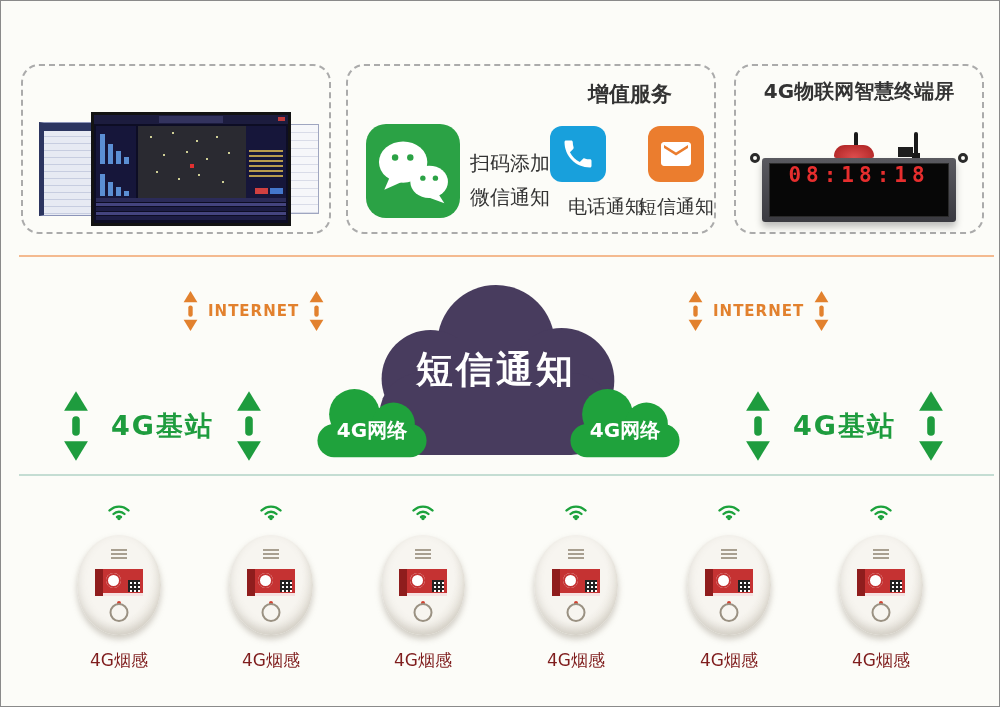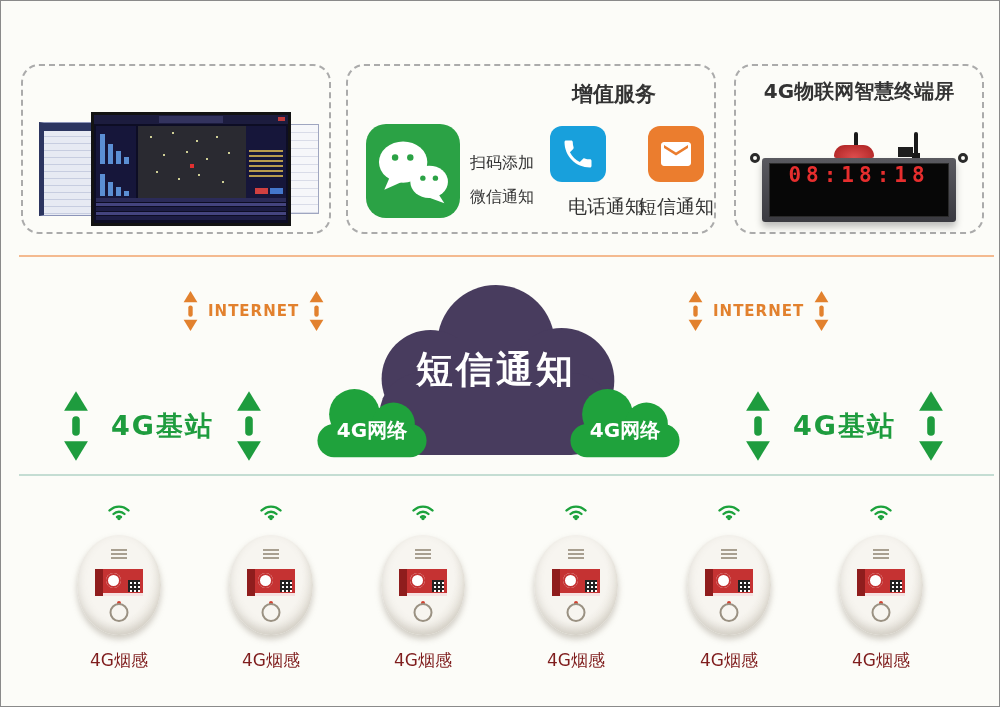--- a/index.html
+++ b/index.html
@@ -53,21 +53,21 @@
   .led-panel { position:absolute; left:12px; top:30px; width:194px; height:64px;
     background:linear-gradient(#5A5A60,#3A3A40); border-radius:3px; box-shadow:0 5px 7px rgba(0,0,0,.25); }
   .led-screen { position:absolute; left:7px; right:7px; top:5px; bottom:5px; background:#070707;
     border:1px solid #2A2A2A; text-align:center; overflow:hidden; }
   .led-l1 { font-size:18px; font-weight:bold; color:#E62E2E; letter-spacing:2px; margin-top:3px; }
   .led-l2 { font-size:21px; font-weight:bold; color:#E62E2E; letter-spacing:5px;
     font-family:"DejaVu Sans Mono","Liberation Mono",monospace; line-height:1.1; }
 
   
   .icon-tile { position:absolute; border-radius:12px; display:flex; align-items:center; justify-content:center; }
-  .note { position:absolute; font-size:16px; color:#333; line-height:34px; white-space:nowrap; }
+  .note { position:absolute; font-size:20px; color:#333; line-height:34px; white-space:nowrap; }
   .small-label { position:absolute; font-size:19px; color:#333; white-space:nowrap; }
 
   
   .divider { position:absolute; left:18px; width:975px; height:2px; }
 
   
   .net-group { position:absolute; display:flex; align-items:center; }
   .internet-text { font-size:15px; font-weight:bold; color:#E2812E; letter-spacing:1px; margin:0 10px; }
   .station-text { font-size:27px; font-weight:bold; color:#1E9C3E; letter-spacing:2px; margin:0 22px; }
   .cloud { position:absolute; }
@@ -158,21 +158,21 @@
             <i style="background:#44447E;"></i>
           <i style="background:#1D1D44;"></i>
             <i style="background:#44447E;"></i>
           <i style="background:#1D1D44;"></i>
         </div>
       </div>
     </div>
   </div>
 
   <div class="dash-box" style="left:345px; top:63px; width:370px; height:170px;">
-    <div class="box-title" style="left:224px; top:14px; font-size:21px;">增值服务</div>
+    <div class="box-title" style="left:240px; top:14px; font-size:21px;">增值服务</div>
 
     <div class="icon-tile" style="left:18px; top:58px; width:94px; height:94px; border-radius:20px; background:#2BA245;">
       <svg width="86" height="86" viewBox="0 0 96 96">
         <ellipse cx="37" cy="38" rx="27" ry="23" fill="#fff"></ellipse>
         <polygon points="22,55 16,69 36,60" fill="#fff"></polygon>
         <circle cx="28" cy="33" r="3.6" fill="#2BA245"></circle>
         <circle cx="45" cy="33" r="3.6" fill="#2BA245"></circle>
         <ellipse cx="66" cy="60" rx="21" ry="18" fill="#fff"></ellipse>
         <polygon points="76,73 83,84 64,77" fill="#fff"></polygon>
         <circle cx="59" cy="56" r="3" fill="#2BA245"></circle>

